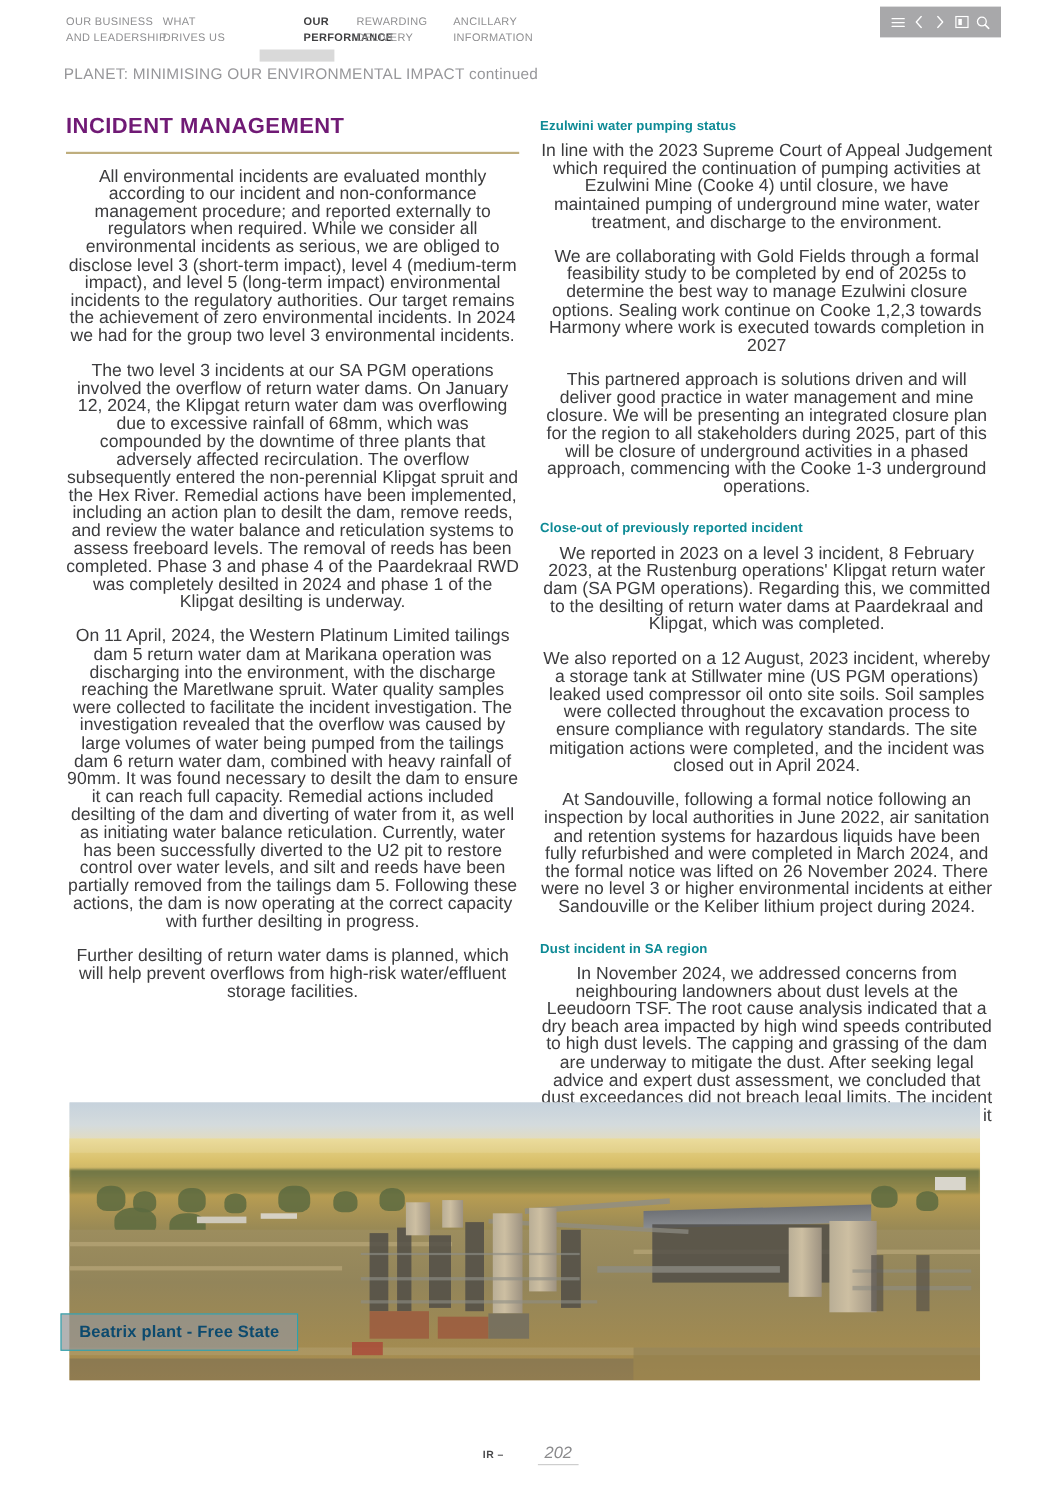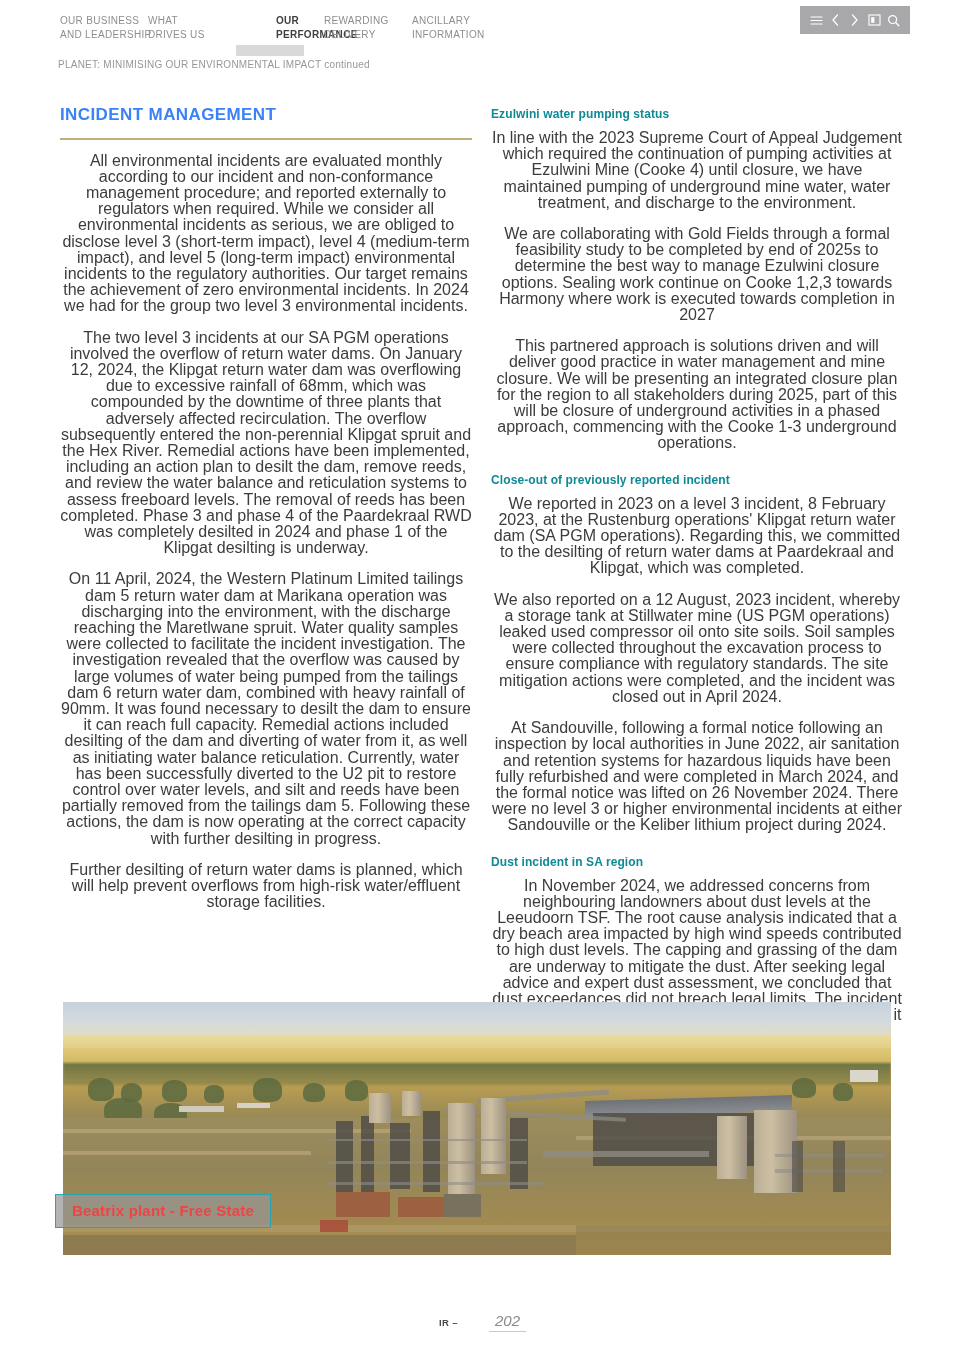--- a/index.html
+++ b/index.html
@@ -73,45 +73,45 @@
     justify-content: center;
     cursor: pointer;
   }
   .iconbar svg { display: block; }
 
   
   .breadcrumb {
     position: absolute;
     left: 58px;
     top: 59px;
-    font-size: 10px;
+    font-size: 14px;
     letter-spacing: 0.25px;
     color: #97979a;
     white-space: nowrap;
   }
 
   
   .col-left {
     position: absolute;
     left: 60px;
     top: 104px;
     width: 412px;
   }
   .col-right {
     position: absolute;
     left: 491px;
     top: 104px;
     width: 412px;
   }
 
   .section-title {
-    font-size: 17px;
+    font-size: 20px;
     font-weight: bold;
     letter-spacing: 0.4px;
-    color: #3b82f6;
+    color: #701a75;
     line-height: 22px;
   }
   .rule {
     height: 1.5px;
     background: #bfae7e;
     margin-top: 12px;
     margin-bottom: 13px;
   }
 
   p.body {
@@ -220,21 +220,21 @@
     background: rgba(255,255,255,0.12);
   }
 
   .caption {
     position: absolute;
     left: 55px;
     top: 1194px;
     background: rgba(150,150,150,0.72);
     border: 1.6px solid #2aa3b0;
     padding: 7px 16px 8px 16px;
-    color: #ef4444;
+    color: #0c4a6e;
     font-size: 15px;
     font-weight: bold;
     letter-spacing: 0.2px;
     white-space: nowrap;
   }
 
   
   .footer {
     position: absolute;
     left: 0;

